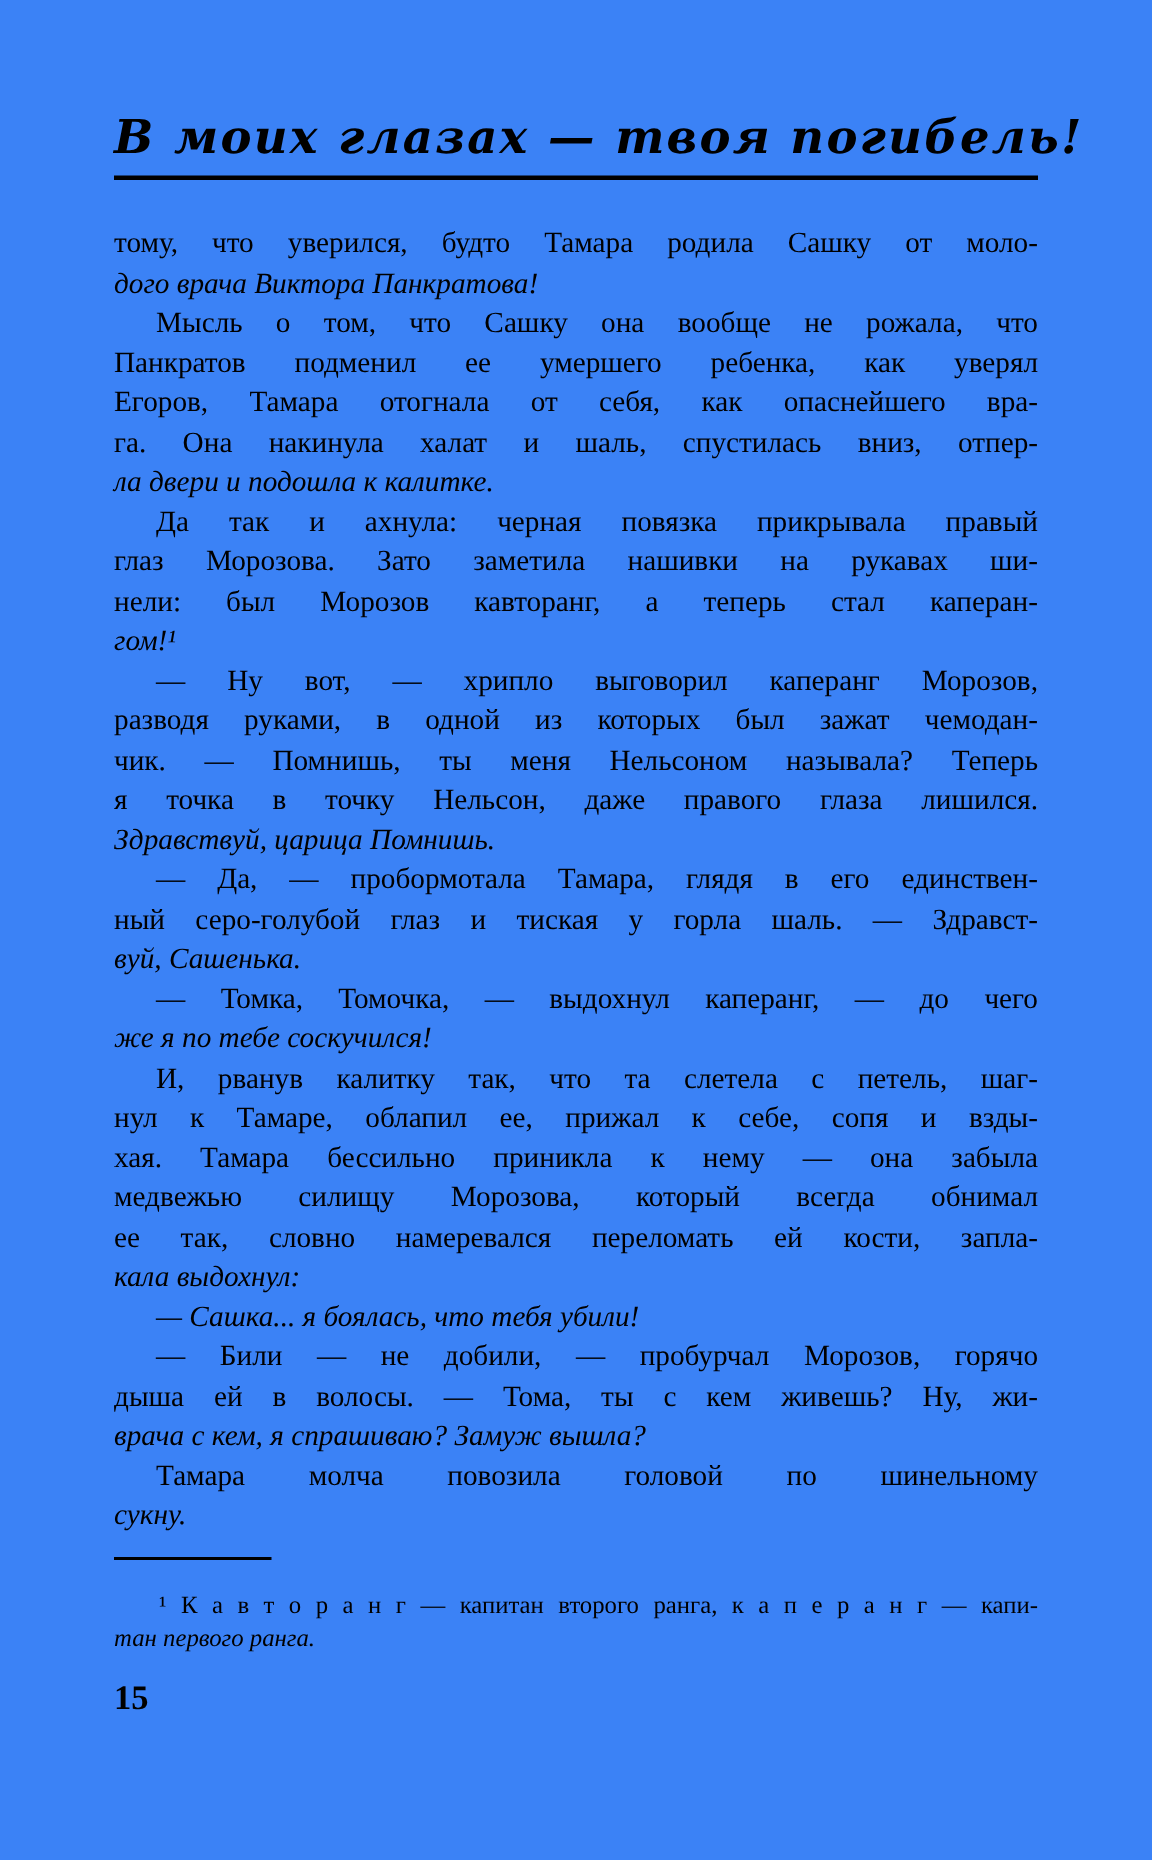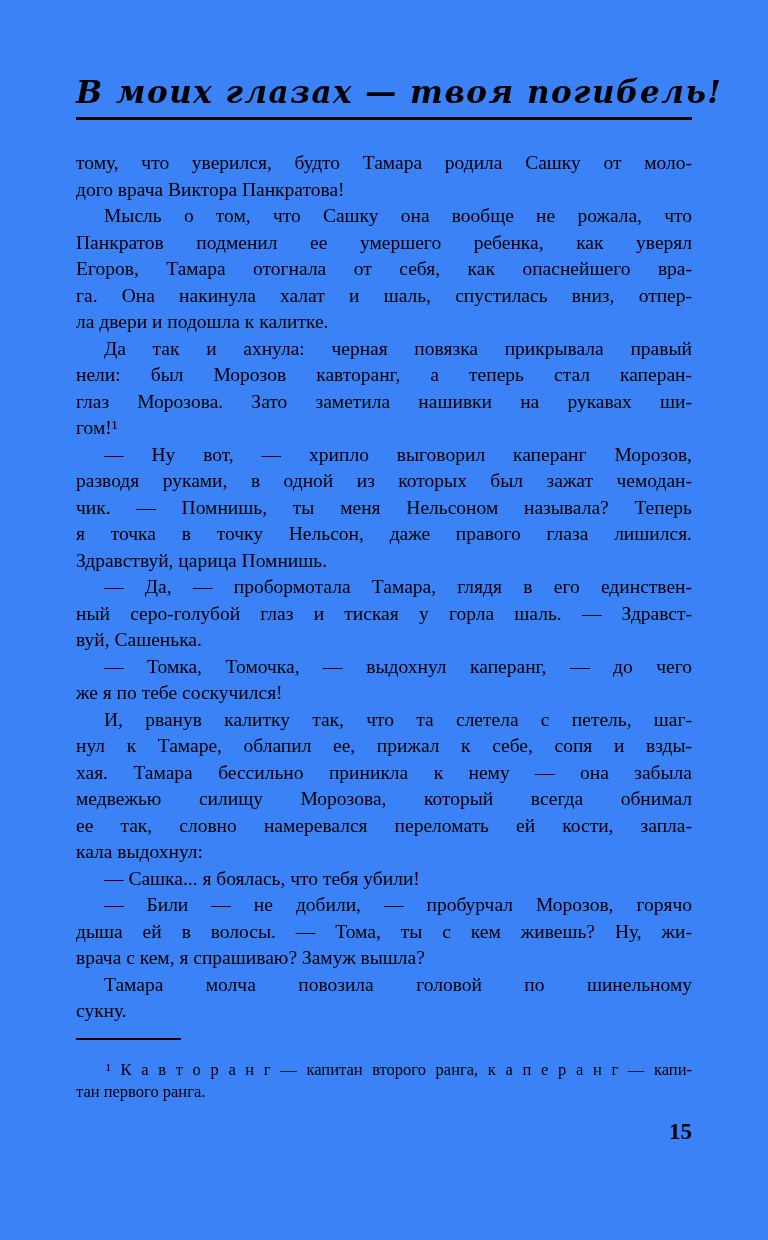--- a/index.html
+++ b/index.html
@@ -43,41 +43,42 @@
     font-size: 19.5px;
     line-height: 26.5px;
   }
   .line {
     text-align: justify;
     text-align-last: justify;
   }
   .line.last {
     text-align: center;
     text-align-last: left;
+    font-style: italic;
   }
   .line.indent {
     text-indent: 28px;
   }
   .footnote-rule {
     margin: 13px 0 0 0;
     border: 0;
     border-top: 2.5px solid #000000;
     width: 105px;
   }
   .footnote {
     margin-top: 19px;
     font-size: 16.5px;
     line-height: 22px;
   }
   .footnote .line.indent {
     text-indent: 30px;
   }
   .page-number {
     margin-top: 16px;
-    text-align: right;
+    text-align: left;
     font-size: 23px;
     font-weight: bold;
   }
 </style>
 </head>
 <body>
 
 <div class="page">
   <div class="content">
 
@@ -88,22 +89,22 @@
 
     <div class="body-text">
         <div class="line">тому, что уверился, будто Тамара родила Сашку от моло-</div>
         <div class="line last">дого врача Виктора Панкратова!</div>
         <div class="line indent">Мысль о том, что Сашку она вообще не рожала, что</div>
         <div class="line">Панкратов подменил ее умершего ребенка, как уверял</div>
         <div class="line">Егоров, Тамара отогнала от себя, как опаснейшего вра-</div>
         <div class="line">га. Она накинула халат и шаль, спустилась вниз, отпер-</div>
         <div class="line last">ла двери и подошла к калитке.</div>
         <div class="line indent">Да так и ахнула: черная повязка прикрывала правый</div>
+        <div class="line">глаз Морозова. Зато заметила нашивки на рукавах ши-</div>
         <div class="line">нели: был Морозов кавторанг, а теперь стал каперан-</div>
-        <div class="line">глаз Морозова. Зато заметила нашивки на рукавах ши-</div>
         <div class="line last">гом!¹</div>
         <div class="line indent">— Ну вот, — хрипло выговорил каперанг Морозов,</div>
         <div class="line">разводя руками, в одной из которых был зажат чемодан-</div>
         <div class="line">чик. — Помнишь, ты меня Нельсоном называла? Теперь</div>
         <div class="line">я точка в точку Нельсон, даже правого глаза лишился.</div>
         <div class="line last">Здравствуй, царица Помнишь.</div>
         <div class="line indent">— Да, — пробормотала Тамара, глядя в его единствен-</div>
         <div class="line">ный серо-голубой глаз и тиская у горла шаль. — Здравст-</div>
         <div class="line last">вуй, Сашенька.</div>
         <div class="line indent">— Томка, Томочка, — выдохнул каперанг, — до чего</div>

